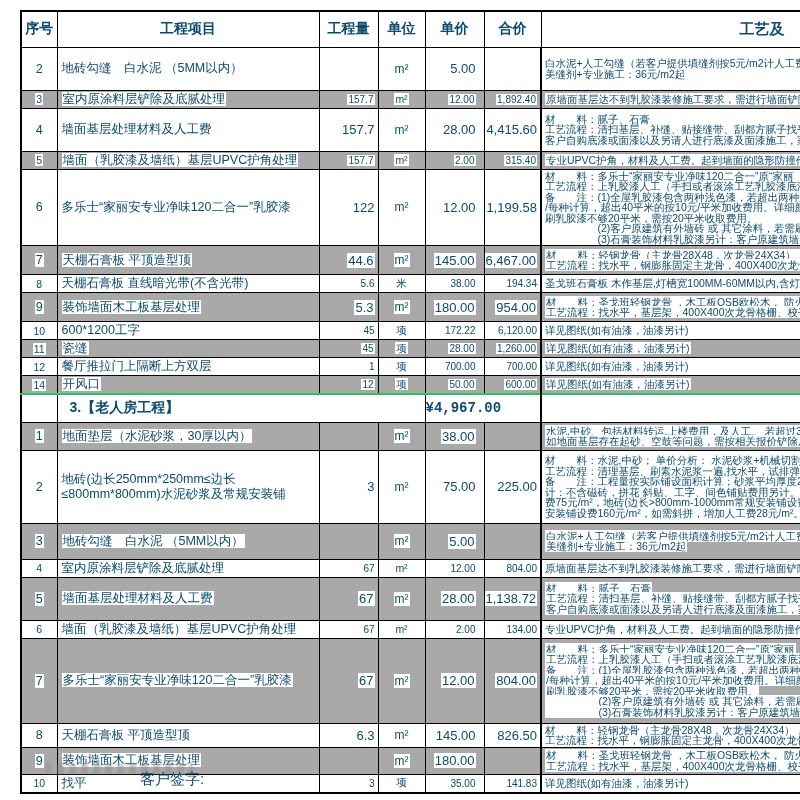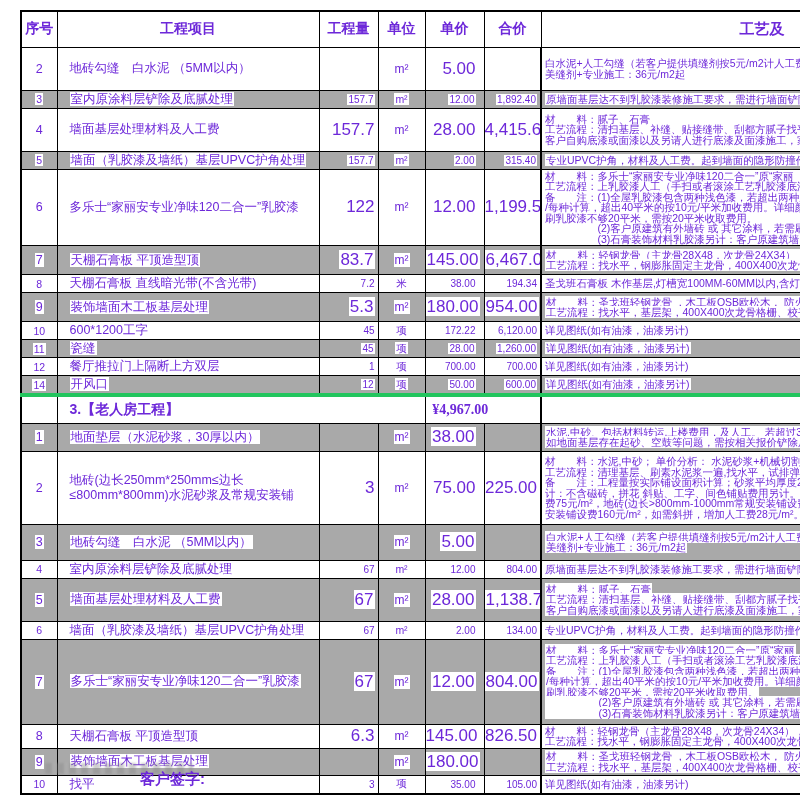--- a/index.html
+++ b/index.html
@@ -1,42 +1,42 @@
 <!DOCTYPE html>
 <html style="--shade: #a9a9a9;"><head>
 <meta charset="utf-8">
 <style>
   html,body{margin:0;padding:0;background:#fff;}
   .page{position:relative;width:800px;height:800px;background:#fff;overflow:hidden;
-        font-family:"Liberation Sans","DejaVu Sans",sans-serif;color:#6d28d9;}
+        font-family:"Liberation Sans","DejaVu Sans",sans-serif;color:#0c4a6e;}
   table.quote{border-collapse:collapse;table-layout:fixed;width:1100px;
         position:absolute;left:20px;top:10px;border:2px solid #000;}
   th,td{border:1px solid #000;padding:0;overflow:hidden;vertical-align:middle;}
   thead tr{height:36px;}
   th{font-size:14px;font-weight:bold;text-align:center;background:#fff;}
   th.craft-h{text-align:left;padding-left:198px;font-size:15px;white-space:nowrap;}
   td.c-no{text-align:center;font-size:10.5px;}
   tr.tall td.c-no{font-size:12.5px;}
-  td.c-item{text-align:left;padding:1px 12px;font-size:12.5px;line-height:15px;}
+  td.c-item{text-align:left;padding:1px 4px;font-size:12.5px;line-height:15px;}
   td.c-qty,td.c-price,td.c-total{text-align:right;font-size:10px;padding-right:3px;white-space:nowrap;}
   td.c-price{padding-right:8px;}
-  tr.tall td.c-qty,tr.tall td.c-price,tr.tall td.c-total{font-size:17px;margin-top:29px;}
+  tr.tall td.c-qty,tr.tall td.c-price,tr.tall td.c-total{font-size:13px;margin-top:29px;}
   td.c-unit{text-align:center;font-size:10.5px;}
   tr.tall td.c-unit{font-size:12px;}
   td.c-craft{border-left:2px solid #000;font-size:10.5px;line-height:10.5px;padding:1px 0 1px 3px;}
   .cl{white-space:nowrap;}
   tr.sh td{background:var(--shade,#a9a9a9);}
   tr.sh .t{background:#fff;padding:0 1px;}
-  tr.section-row td{background:#fff;border-top:4px solid #22c55e;}
+  tr.section-row td{background:#fff;border-top:2px solid #22c55e;}
   td.c-sec-label{font-weight:bold;font-size:14px;padding-left:12px;text-align:left;}
-  td.c-sec-total{font-weight:bold;font-size:14px;text-align:center;padding-right:45px;font-family:Liberation Serif, serif;}
+  td.c-sec-total{font-weight:bold;font-size:14px;text-align:left;padding-right:45px;font-family:Liberation Mono, monospace;}
   .watermark{position:absolute;left:45px;top:763px;width:148px;height:11px;
         background:repeating-linear-gradient(90deg,rgba(140,140,140,.42) 0 7px,rgba(195,195,195,.12) 7px 12px);
         filter:blur(1.2px);border-radius:2px;}
-  .signature{position:absolute;left:140px;top:770px;font-weight:bold;font-size:15px;}
+  .signature{position:absolute;left:140px;top:770px;font-weight:normal;font-size:15px;}
 </style>
 </head>
 <body>
 
 <div class="page">
   <table class="quote">
     <colgroup>
       <col style="width:36px">
         <col style="width:262px">
         <col style="width:59px">
@@ -117,33 +117,33 @@
             <div class="cl"><span class="t">备　　注：(1)全屋乳胶漆包含两种浅色漆，若超出两种颜</span></div>
             <div class="cl"><span class="t">/每种计算，超出40平米的按10元/平米加收费用。详细颜</span></div>
             <div class="cl"><span class="t">刷乳胶漆不够20平米，需按20平米收取费用。</span></div>
             <div class="cl"><span class="t">　　　　　(2)客户原建筑有外墙砖 或 其它涂料，若需刷乳胶</span></div>
             <div class="cl"><span class="t">　　　　　(3)石膏装饰材料乳胶漆另计：客户原建筑墙，墙面基</span></div>
           </td>
         </tr>
         <tr class="sh tall" style="height: 29px;">
           <td class="c-no"><span class="t">7</span></td>
           <td class="c-item"><span class="t">天棚石膏板 平顶造型顶</span></td>
-          <td class="c-qty"><span class="t">83.7</span></td>
+          <td class="c-qty"><span class="t">44.6</span></td>
           <td class="c-unit"><span class="t">m²</span></td>
           <td class="c-price"><span class="t">145.00</span></td>
           <td class="c-total"><span class="t">6,467.00</span></td>
           <td class="c-craft">
             <div class="cl"><span class="t">材　　料：轻钢龙骨（主龙骨28X48，次龙骨24X34），圣戈</span></div>
             <div class="cl"><span class="t">工艺流程：找水平，钢膨胀固定主龙骨，400X400次龙骨格</span></div>
           </td>
         </tr>
         <tr style="height: 14px;">
           <td class="c-no"><span class="t">8</span></td>
           <td class="c-item"><span class="t">天棚石膏板 直线暗光带(不含光带)</span></td>
-          <td class="c-qty"><span class="t">7.2</span></td>
+          <td class="c-qty"><span class="t">5.6</span></td>
           <td class="c-unit"><span class="t">米</span></td>
           <td class="c-price"><span class="t">38.00</span></td>
           <td class="c-total"><span class="t">194.34</span></td>
           <td class="c-craft">
             <div class="cl"><span class="t">圣戈班石膏板 木作基层,灯槽宽100MM-60MM以内,含灯带 灯</span></div>
           </td>
         </tr>
         <tr class="sh tall" style="height: 29px;">
           <td class="c-no"><span class="t">9</span></td>
           <td class="c-item"><span class="t">装饰墙面木工板基层处理</span></td>
@@ -321,21 +321,21 @@
             <div class="cl"><span class="t">材　　料：圣戈班轻钢龙骨 ，木工板OSB欧松木， 防火涂</span></div>
             <div class="cl"><span class="t">工艺流程：找水平，基层架，400X400次龙骨格栅、校平，</span></div>
           </td>
         </tr>
         <tr style="height: 17px;">
           <td class="c-no"><span class="t">10</span></td>
           <td class="c-item"><span class="t">找平</span></td>
           <td class="c-qty"><span class="t">3</span></td>
           <td class="c-unit"><span class="t">项</span></td>
           <td class="c-price"><span class="t">35.00</span></td>
-          <td class="c-total"><span class="t">105.00</span></td>
+          <td class="c-total"><span class="t">141.83</span></td>
           <td class="c-craft">
             <div class="cl"><span class="t">详见图纸(如有油漆，油漆另计)</span></div>
           </td>
         </tr>
       </tbody>
   </table>
 
   <div class="watermark"></div>
   <div class="signature">客户签字:</div>
 </div>

